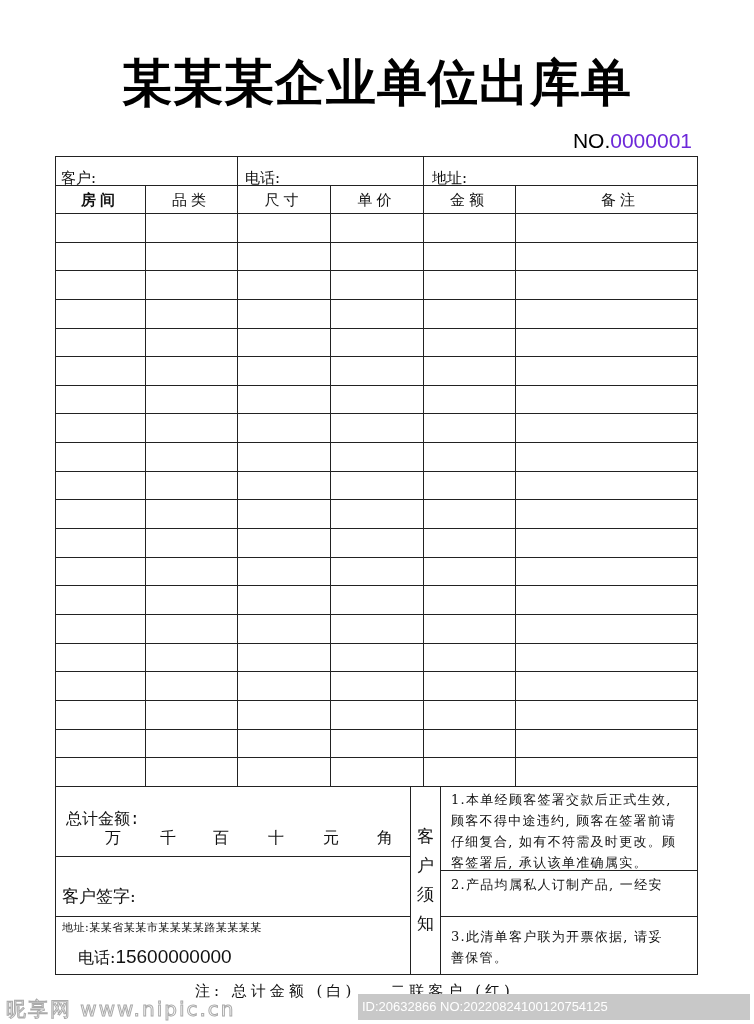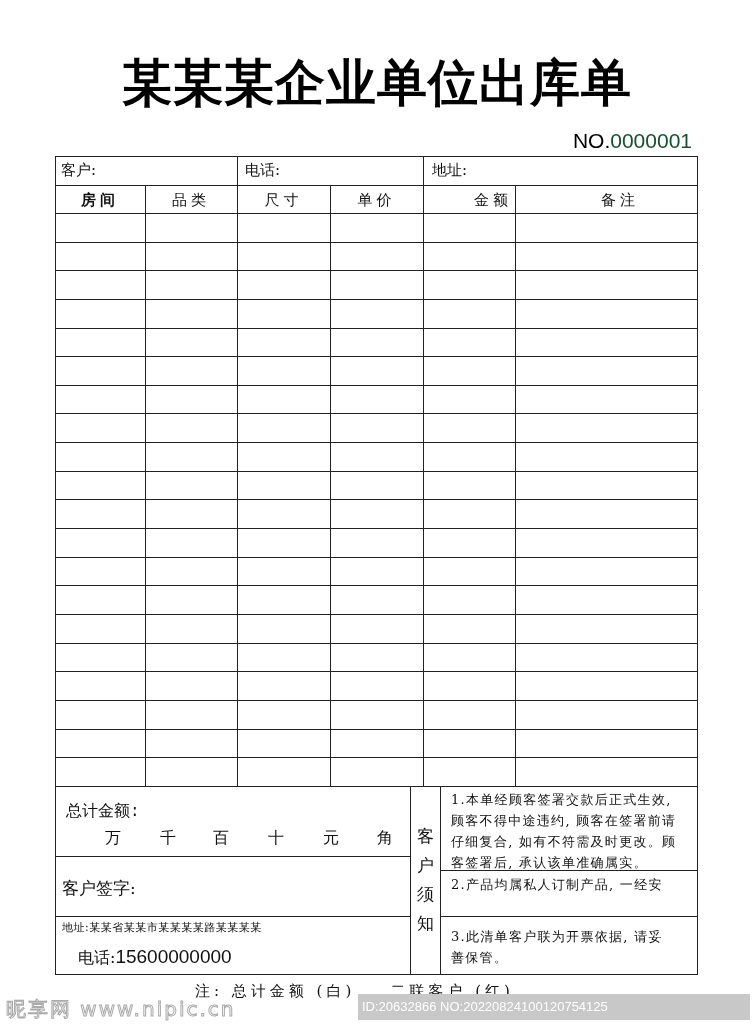--- a/index.html
+++ b/index.html
@@ -9,27 +9,27 @@
   }
   .title {
     position:absolute; left:0; top:50px; width:754px; text-align:center;
     font-family:"DejaVu Sans", "Liberation Sans", sans-serif; font-weight:bold;
     font-size:50px; letter-spacing:1px; color:#000;
   }
   .serial {
     position:absolute; right:62px; top:129px;
     font-family:"Liberation Sans", "DejaVu Sans", sans-serif; font-size:21px; color:#000;
   }
-  .serial .num { color:#14532d; }
+  .serial .num { color:#6d28d9; }
 
   .box { position:absolute; border:1.5px solid #222; box-sizing:border-box; }
   .hline { position:absolute; height:0; border-top:1.5px solid #222; }
   .vline { position:absolute; width:0; border-left:1.5px solid #222; }
 
-  .cell-label { position:absolute; font-size:15px; color:#111; white-space:nowrap; }
+  .cell-label { position:absolute; font-size:15px; color:#111; white-space:nowrap;margin-top:8px; }
   .col-head { position:absolute; top:186px; height:28px; line-height:28px; text-align:center; font-size:15px; letter-spacing:4px; }
 
   .rows { position:absolute; left:55px; top:214px; width:642px; }
   .row { position:relative; height:28.65px; box-sizing:border-box; border-bottom:1.5px solid #222; }
 
   .units { position:absolute; top:828px; left:105px; font-size:16px; }
   .units span { position:absolute; top:0; }
 
   .notice-label { position:absolute; left:410px; top:822px; width:31px; text-align:center; font-size:17px; line-height:29px; }
   .note { position:absolute; left:451px; font-size:13px; line-height:21px; letter-spacing:1.3px; }
@@ -59,21 +59,21 @@
 <div class="vline" style="left:237px; top:156px; height:30px;"></div>
 <div class="cell-label" style="left:245px; top:161px;">电话:</div>
 <div class="vline" style="left:423px; top:156px; height:30px;"></div>
 <div class="cell-label" style="left:432px; top:161px;">地址:</div>
 <div class="hline" style="left:55px; top:185px; width:643px;"></div>
 
 <div class="col-head" style="left:55px; width:90px;font-weight:bold;">房间</div>
 <div class="col-head" style="left:145px; width:92px;">品类</div>
 <div class="col-head" style="left:237px; width:93px;">尺寸</div>
 <div class="col-head" style="left:330px; width:93px;">单价</div>
-<div class="col-head" style="left:423px; width:92px;padding-left:24px;">金额</div>
+<div class="col-head" style="left:423px; width:92px;">金额</div>
 <div class="col-head" style="left:529px; width:182px;">备注</div>
 <div class="hline" style="left:55px; top:213px; width:643px;"></div>
 
 <div class="vline" style="left:145px; top:185px; height:602px;"></div>
 <div class="vline" style="left:237px; top:185px; height:602px;"></div>
 <div class="vline" style="left:330px; top:185px; height:602px;"></div>
 <div class="vline" style="left:423px; top:185px; height:602px;"></div>
 <div class="vline" style="left:515px; top:185px; height:602px;"></div>
 
 <div class="rows">

